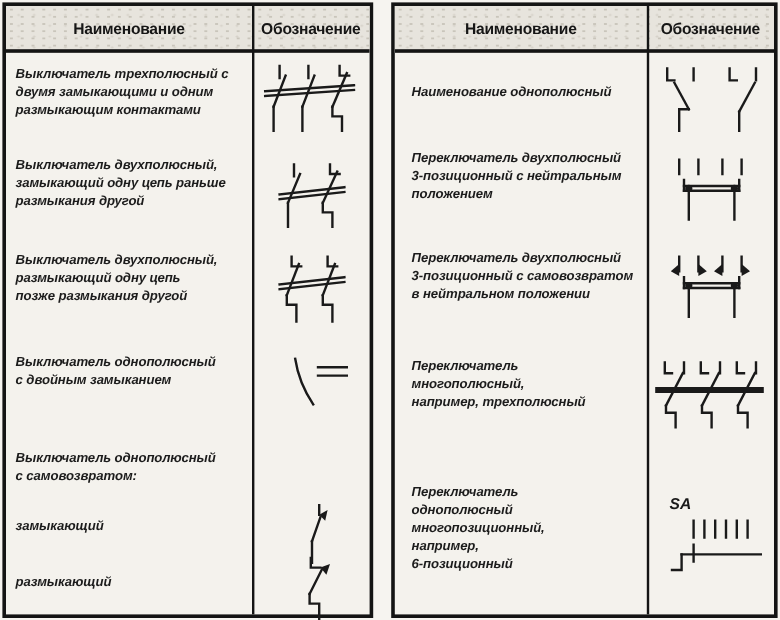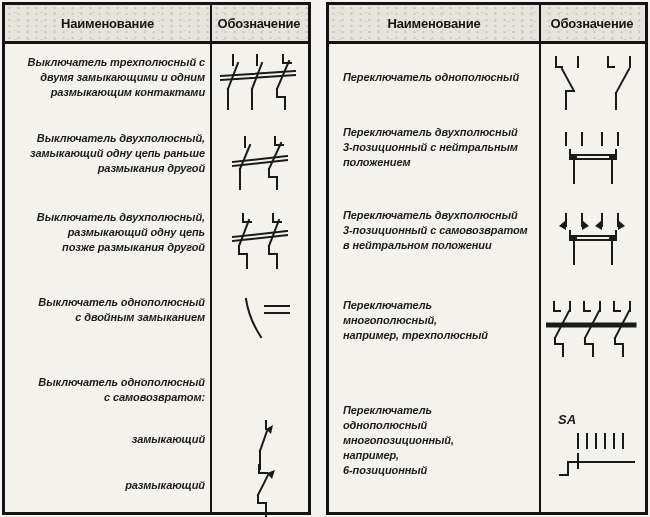--- a/index.html
+++ b/index.html
@@ -35,21 +35,21 @@
   }
   .col-divider{
     position:absolute;top:0;bottom:0;width:2px;background:#141414;
   }
   .row-text{
     position:absolute;
     font-size:11px;font-weight:bold;font-style:italic;
     line-height:15px;letter-spacing:-0.1px;
     white-space:pre-line;color:#1c1c1c;
   }
-  #table-left .row-text{left:8px;width:192px;text-align:right;}
+  #table-left .row-text{left:8px;width:192px;}
   #table-right .row-text{left:14px;width:192px;}
   .sym{position:absolute;}
   .sym svg path, .sym svg line{
     stroke:#1a1a1a;stroke-width:2;fill:none;stroke-linecap:square;
   }
   .sym svg polygon{fill:#1a1a1a;stroke:none;}
   .sym svg circle{fill:#1a1a1a;stroke:none;}
   .sym svg .linkbar{stroke-width:5;stroke-dasharray:11 4;}
   .sym svg text{
     font-family:"Liberation Sans", sans-serif;
@@ -139,21 +139,21 @@
   </div>
 </div>
 
 <div class="sym-table" id="table-right">
   <div class="table-header">
     <div class="hcell" style="width:210px">Наименование</div>
     <div class="hcell" style="width:106px">Обозначение</div>
   </div>
   <div class="col-divider" style="left:210px"></div>
 
-  <div class="row-text" style="top:65px">Переключатель однополюсный</div>
+  <div class="row-text" style="top:65px">Наименование однополюсный</div>
   <div class="row-text" style="top:120px">Переключатель двухполюсный
 3-позиционный с нейтральным
 положением</div>
   <div class="row-text" style="top:203px">Переключатель двухполюсный
 3-позиционный с самовозвратом
 в нейтральном положении</div>
   <div class="row-text" style="top:293px">Переключатель
 многополюсный,
 например, трехполюсный</div>
   <div class="row-text" style="top:398px">Переключатель

